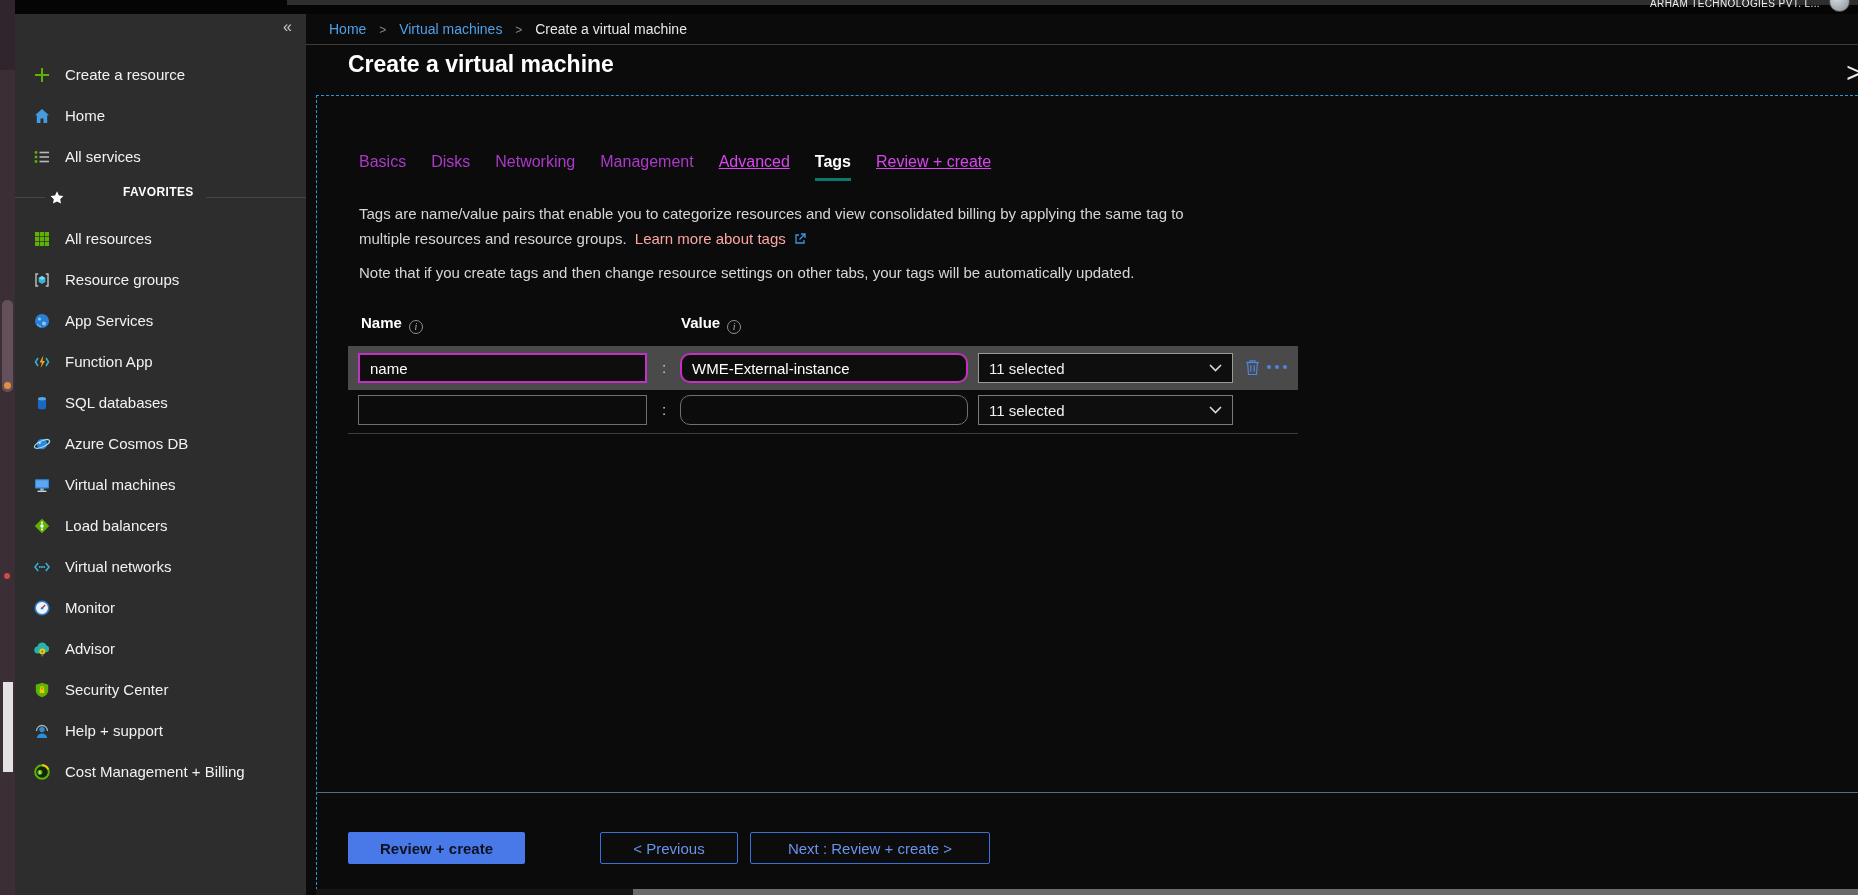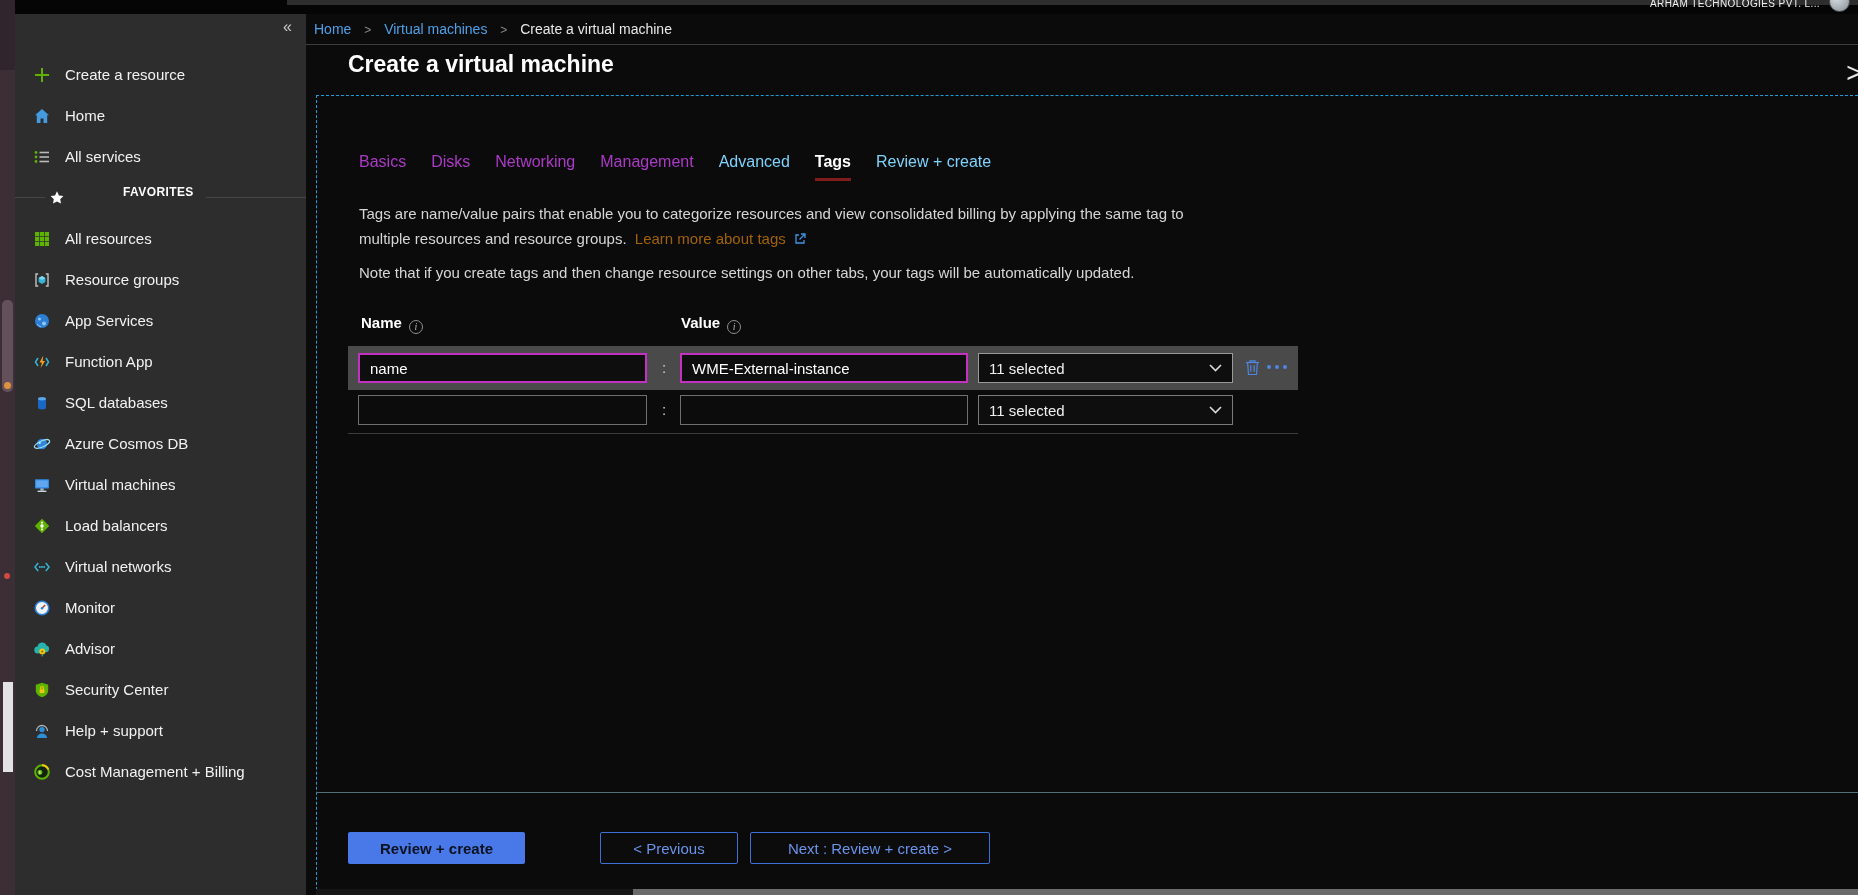--- a/index.html
+++ b/index.html
@@ -29,37 +29,37 @@
   .nav-item .icn { width:18px; height:18px; flex:0 0 18px; display:flex; align-items:center; justify-content:center; }
   .nav-item .lbl { margin-left:14px; font-size:15px; color:#f2f2f2; white-space:nowrap; }
   .fav-row { display:flex; align-items:center; height:41px; }
   .fav-line { height:1px; background:#464646; }
   .fav-line.left { width:30px; }
   .fav-line.right { flex:1; margin-right:0; }
   .fav-row .icn { width:16px; height:16px; margin-left:4px; }
   .fav-lbl { margin:0 12px 12px 13px; font-size:12px; font-weight:bold; letter-spacing:.4px; color:#fff;padding-left:45px; }
   
   .main { position:absolute; left:306px; top:14px; right:0; bottom:0; background:#0b0b0b; }
-  .breadcrumb { height:31px; line-height:31px; padding-left:8px; border-bottom:1px solid #3d3d3d; font-size:14px; white-space:nowrap; }
+  .breadcrumb { height:31px; line-height:31px; padding-left:23px; border-bottom:1px solid #3d3d3d; font-size:14px; white-space:nowrap; }
   .breadcrumb a { color:#4da0e8; text-decoration:none; cursor:pointer; }
   .bc-sep { color:#8a8a8a; margin:0 9px; font-size:12px; }
   .bc-current { color:#e8e8e8; }
   .title { position:absolute; left:42px; top:37px; font-size:23px; font-weight:600; color:#fff; }
   .blade-chevron { position:absolute; right:-4px; top:44px; font-size:27px; font-weight:300; color:#e8e8e8; cursor:pointer; }
   .blade-outline { position:absolute; left:10px; top:81px; right:0; bottom:0;
                    border-left:1px dashed #1e9cd8; border-top:1px dashed #1e9cd8; pointer-events:none; }
   
   .tabs { position:absolute; left:53px; top:139px; display:flex; gap:25px; font-size:16px; }
   .tab { cursor:pointer; padding-bottom:7px; }
   .tab.done { color:#ac39c8; }
-  .tab.plain { color:#7dd3fc; }
-  .tab.active { color:#fff; font-weight:600; border-bottom:3px solid #7f1d1d; }
+  .tab.plain { color:#d946ef;text-decoration:underline; }
+  .tab.active { color:#fff; font-weight:600; border-bottom:3px solid #0f766e; }
   
   .desc { position:absolute; left:53px; top:187px; width:960px; font-size:15px; line-height:25px; color:#d6d6d6; }
-  .desc .link { color:#a16207; text-decoration:none; cursor:pointer; margin-left:4px;margin-top:16px; }
+  .desc .link { color:#fca5a5; text-decoration:none; cursor:pointer; margin-left:4px;margin-top:16px; }
   .desc svg { vertical-align:-1px; margin-left:4px; }
   .note { position:absolute; left:53px; top:250px; font-size:15px; color:#d6d6d6; }
   
   .headers { position:absolute; left:0; top:300px; width:100%; font-size:15px; font-weight:bold; color:#fff; }
   .headers .h { position:absolute; white-space:nowrap; }
   .h-name { left:55px; } .h-value { left:375px; } .h-resource { left:684px;margin-top:45px; }
   .info-i { display:inline-flex; align-items:center; justify-content:center; width:14px; height:14px;
             border:1px solid #8f8f8f; border-radius:50%; color:#b5b5b5; font-size:10px; font-weight:normal;
             font-family:"Liberation Serif", serif; font-style:italic; margin-left:7px; vertical-align:-2px; cursor:pointer; }
   .tagrow { position:absolute; left:42px; width:950px; }
@@ -67,21 +67,21 @@
   .row2 { top:376px; height:40px; }
   .tagrow .cell { position:absolute; }
   .tag-input { background:#0e0e0e; color:#fff; font-size:15px; font-family:"Liberation Sans", sans-serif;
                padding:0 10px; height:30px; outline:none; }
   .row1 .tag-input { border:2px solid #c331c3; top:7px; }
   .row2 .tag-input { border:1px solid #6f6f6f; top:5px; background:#0c0c0c; }
   .in-name { left:10px; width:289px; }
   .row2 .in-name { left:10px; }
   .colon { left:306px; width:20px; text-align:center; color:#d0d0d0; font-size:15px; }
   .row1 .colon { line-height:44px; } .row2 .colon { line-height:40px; }
-  .in-value { left:332px; width:288px; }
+  .in-value { left:332px; width:288px;border-radius:10px; }
   .dropdown { left:630px; width:255px; height:30px; background:#0e0e0e; border:1px solid #9a9a9a;
               display:flex; align-items:center; justify-content:space-between; padding:0 10px;
               font-size:15px; color:#f0f0f0; cursor:pointer; }
   .row1 .dropdown { top:7px; } .row2 .dropdown { top:5px; border-color:#7a7a7a; }
   .trash { left:897px; top:13px; cursor:pointer; }
   .more-dots { left:919px; top:19px; display:flex; gap:4px; cursor:pointer; }
   .more-dots i { width:4px; height:4px; border-radius:50%; background:#4f86e0; }
   .table-hr { position:absolute; left:42px; top:419px; width:950px; height:1px; background:#3c3c3c; }
   
   .footer-divider { position:absolute; left:10px; right:0; top:778px; height:1px; background:#51707a; }

